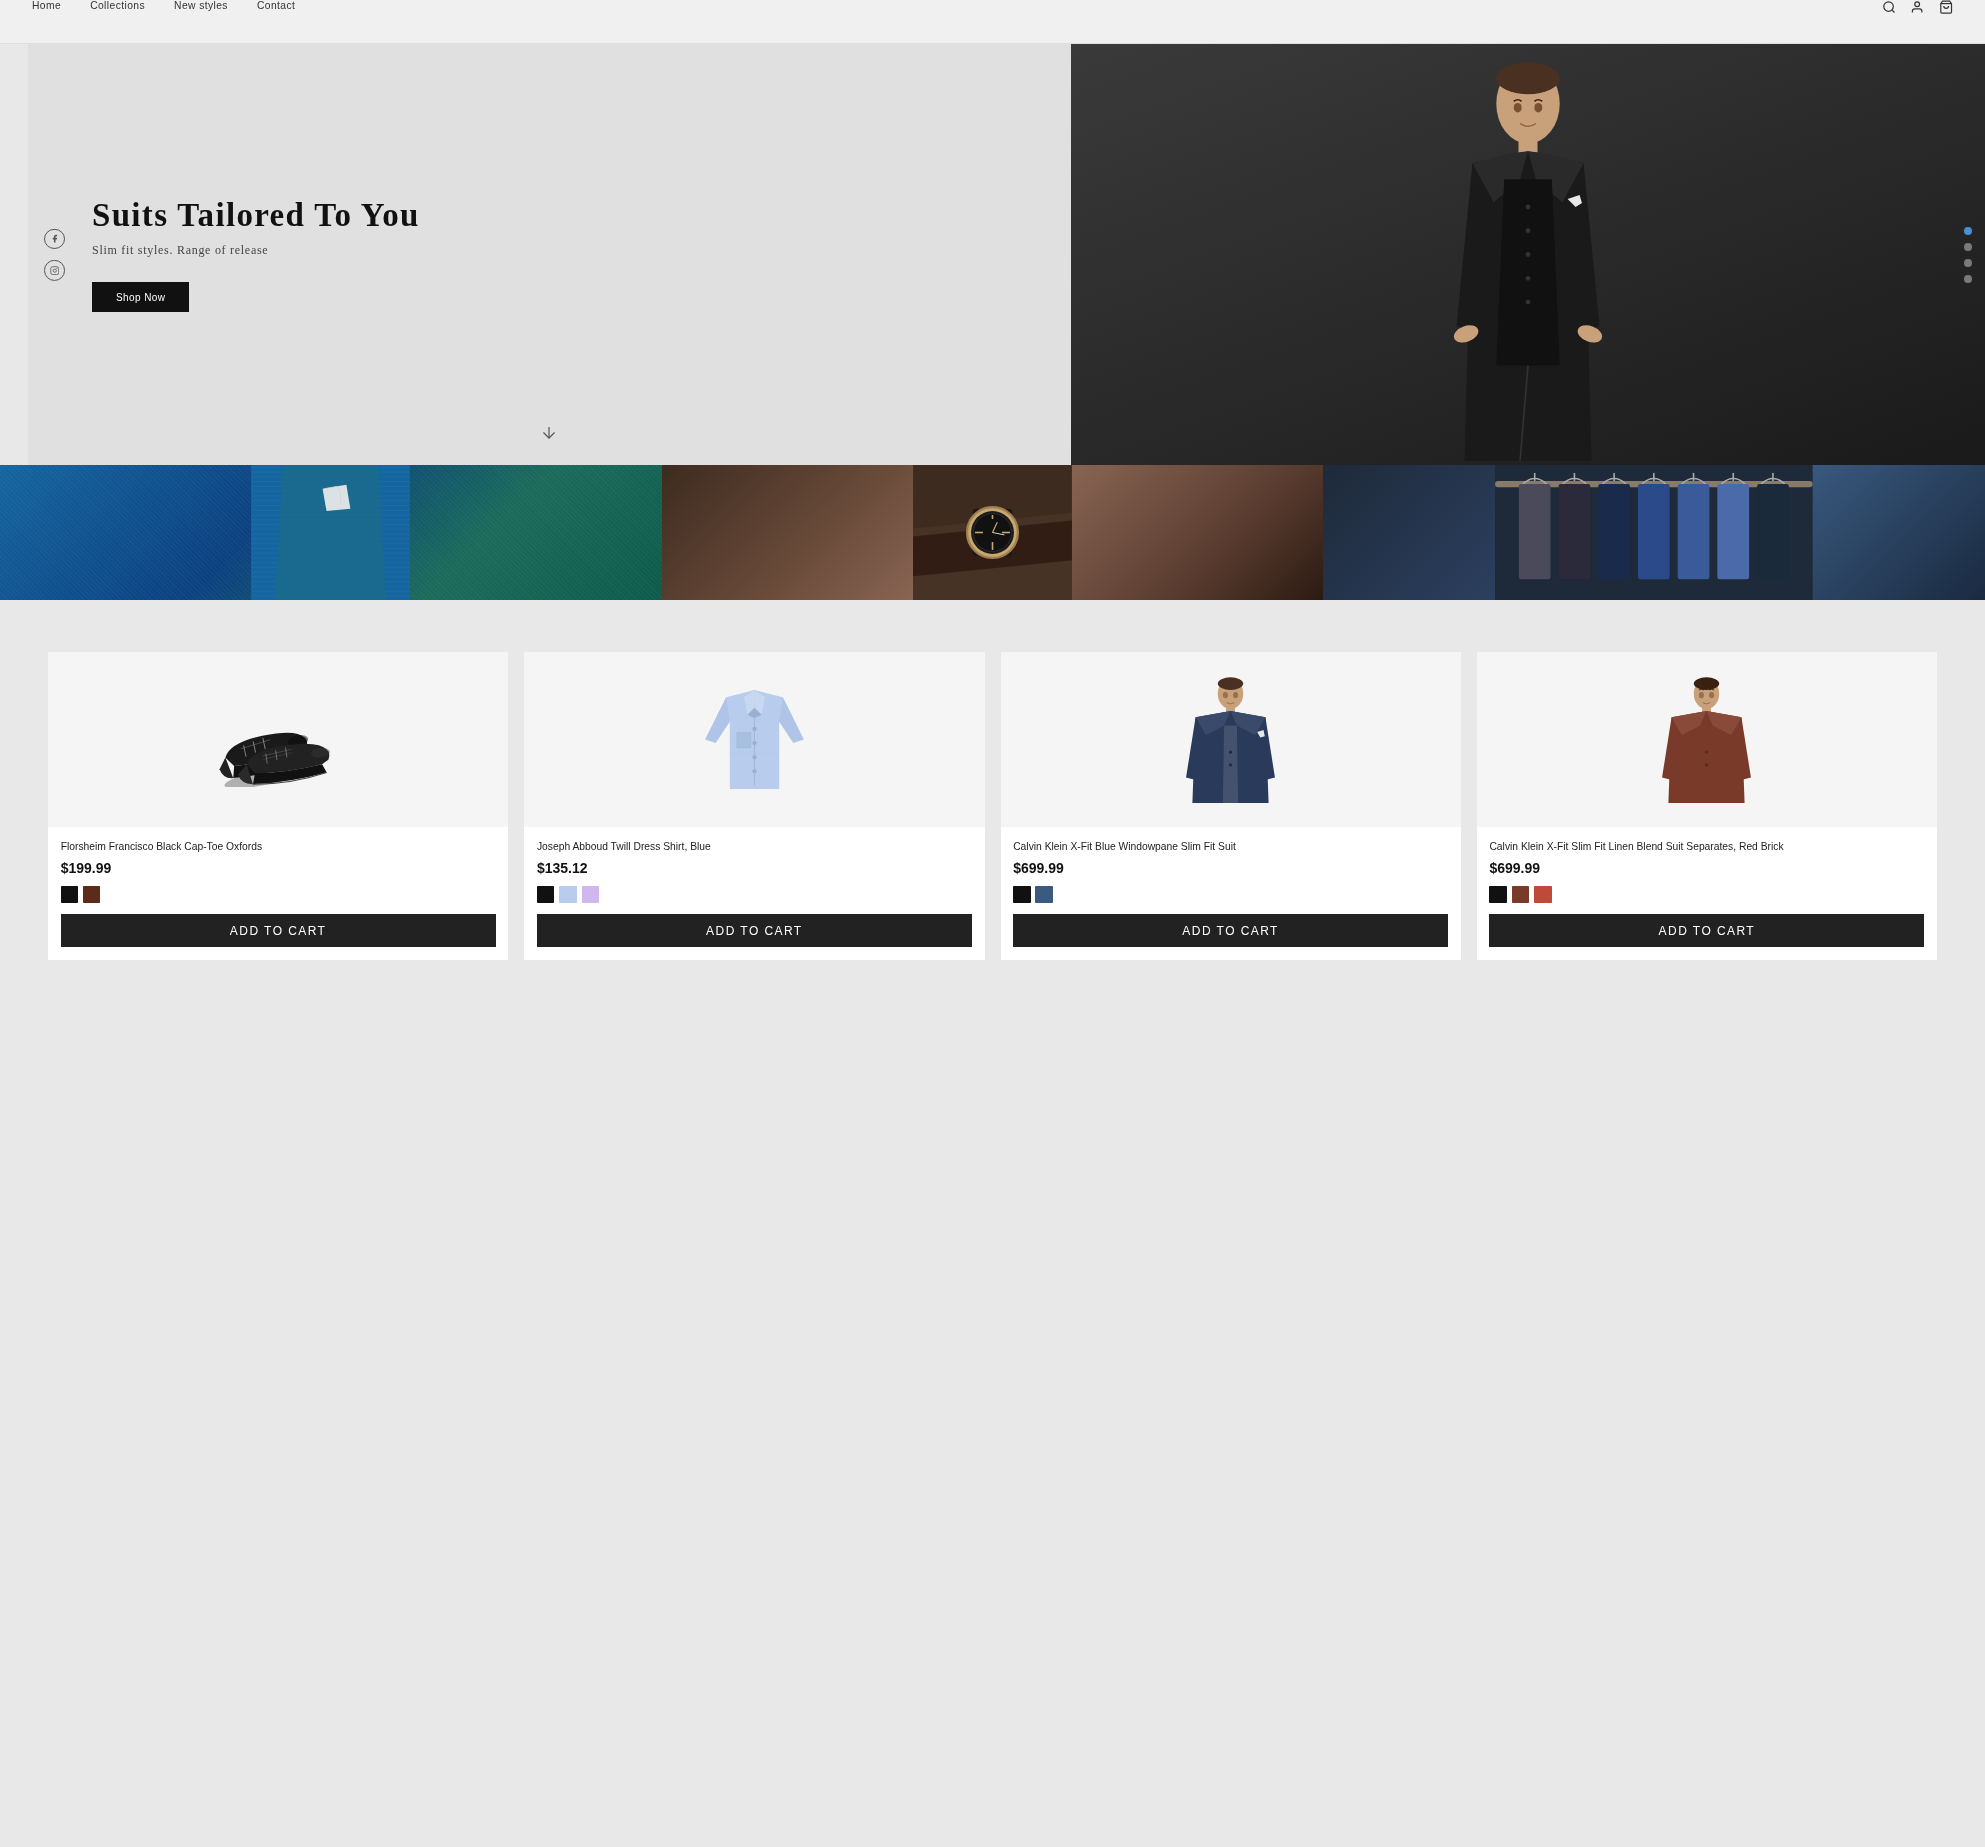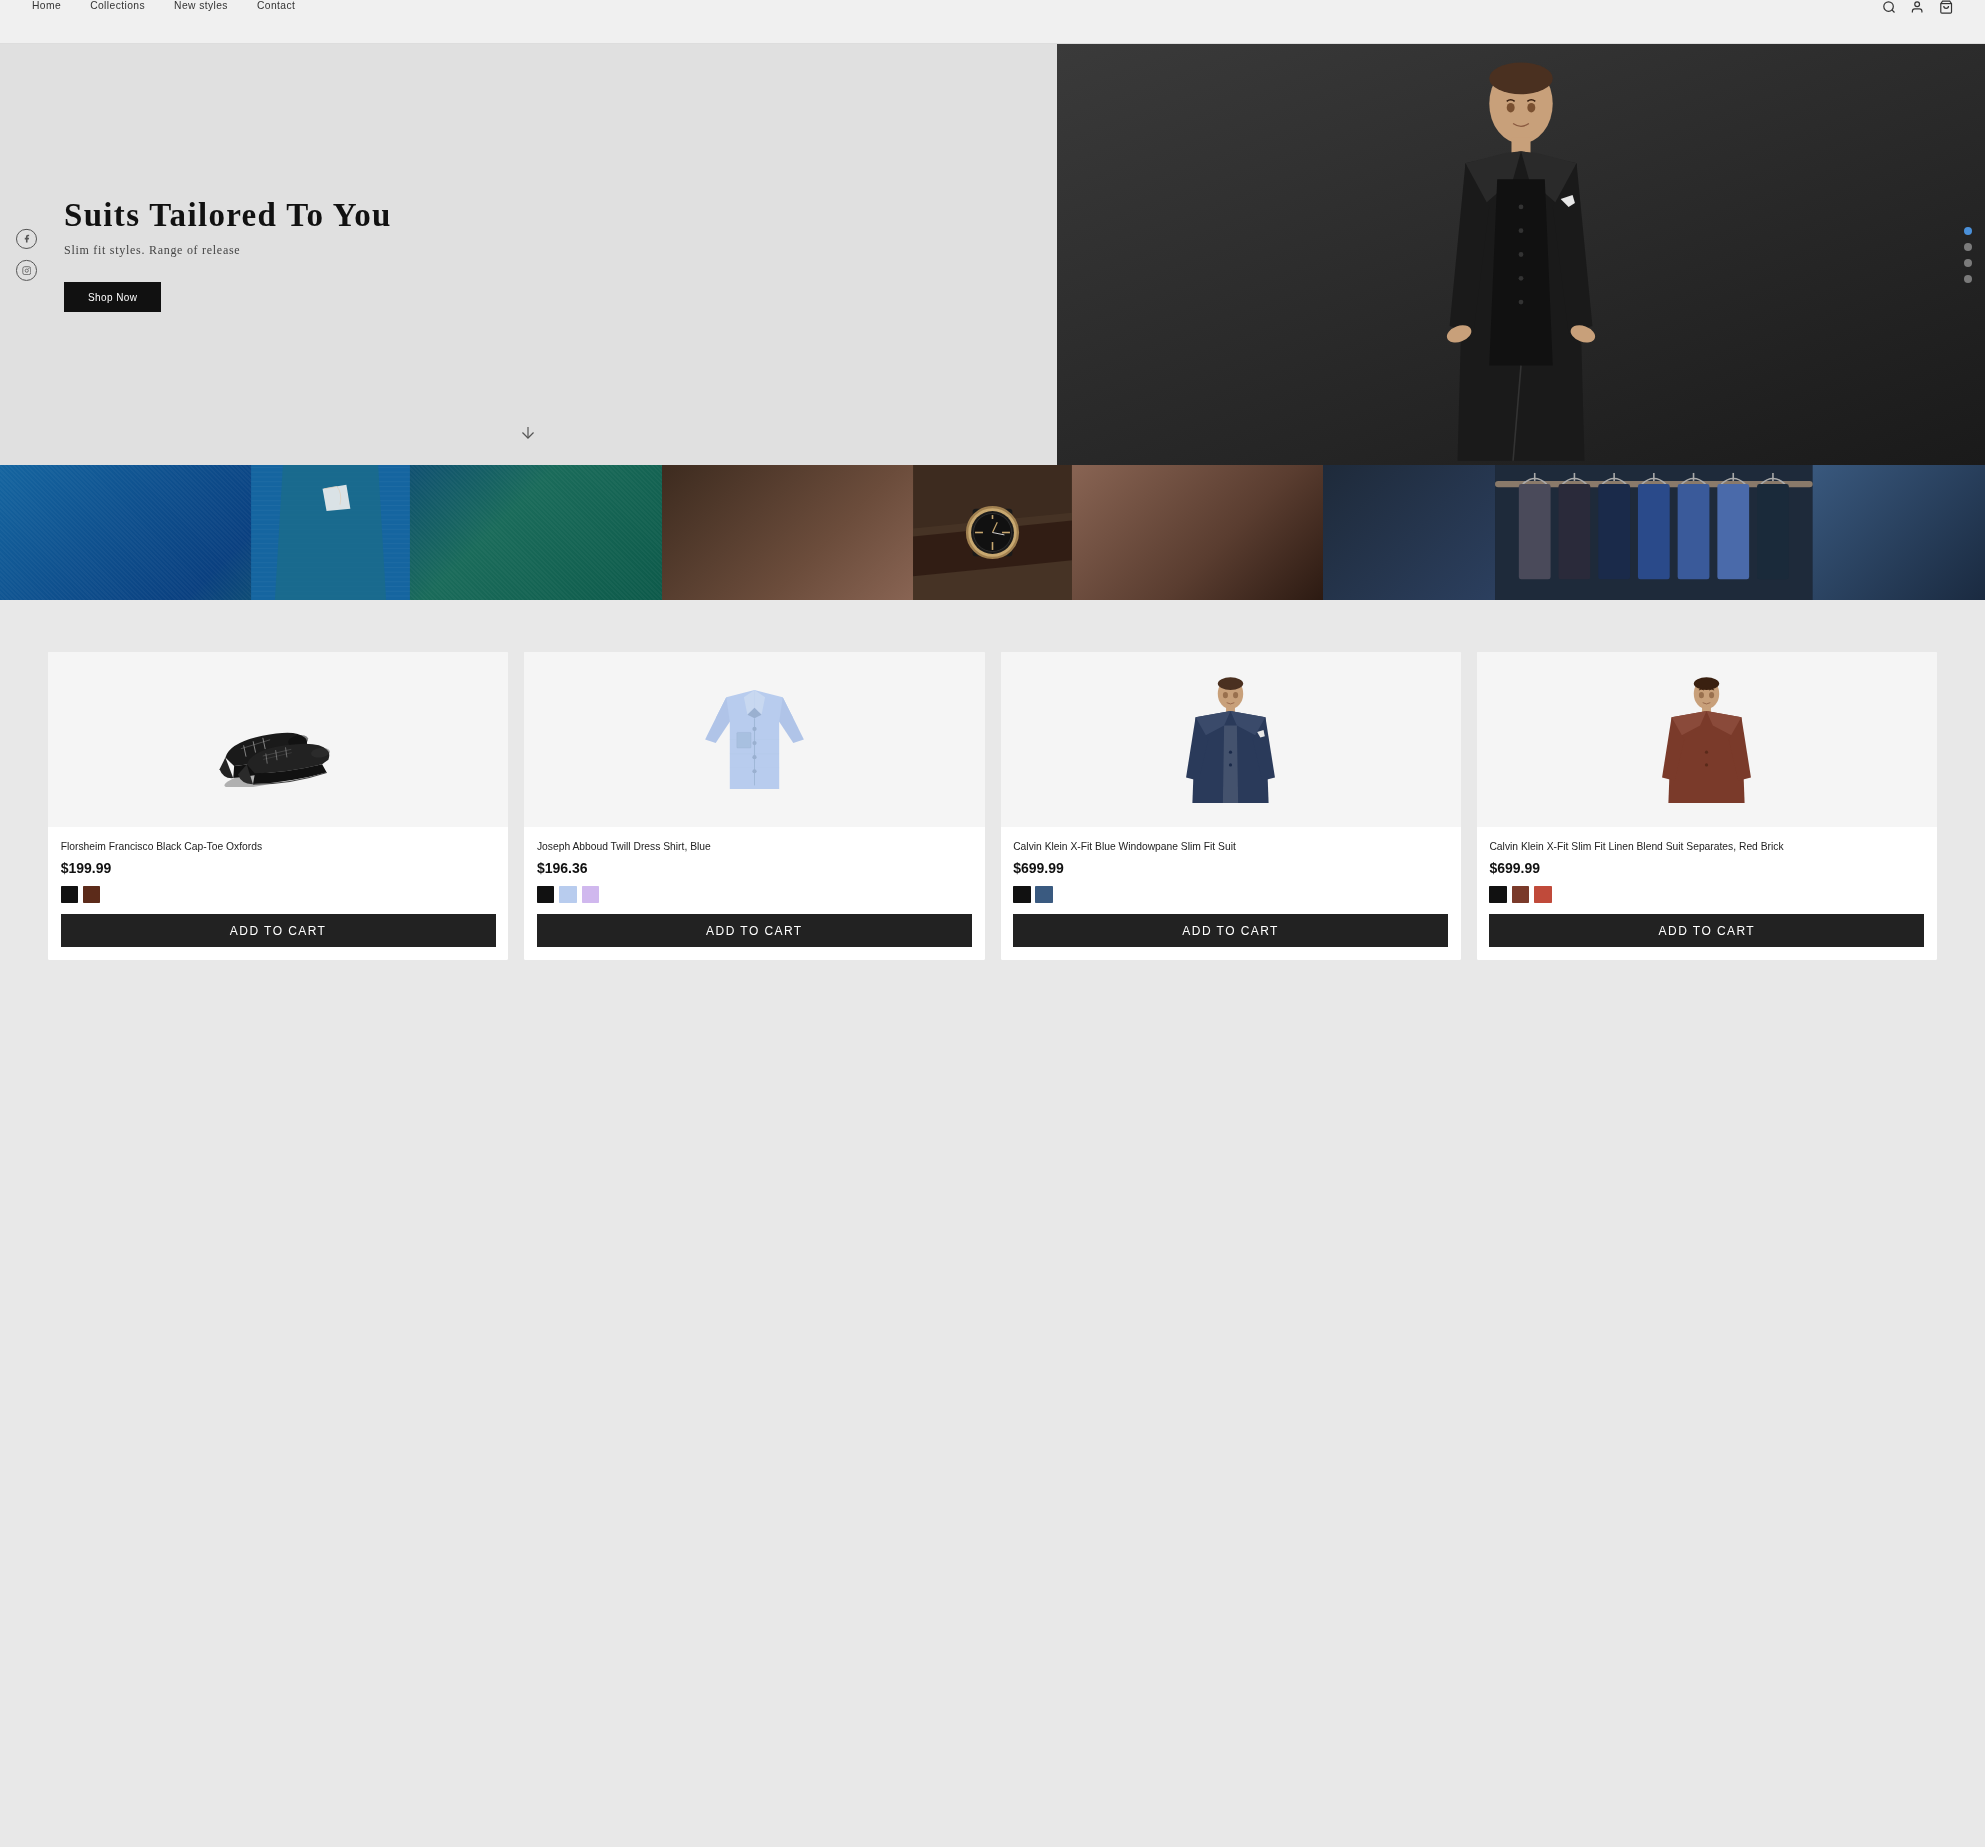--- a/index.html
+++ b/index.html
@@ -33,20 +33,21 @@
       flex: 1;
     }
     .nav-brand span { color: #111; }
     .nav-right { display: flex; gap: 14.3px; align-items: center; }
     .nav-icon { font-size: 14.3px; cursor: pointer; color: #333; }
 
     
     .hero {
       display: flex;
       height: 421px;
+      padding-left: 28px;
     }
     .hero-left {
       flex: 1;
       background: #e0e0e0;
       display: flex;
       flex-direction: column;
       justify-content: center;
       padding: 48px 64px;
       position: relative;
     }
@@ -526,21 +527,21 @@
 
           <rect x="65" y="80" width="20" height="22" rx="1" fill="#a8c0e0" stroke="#9ab0d0" stroke-width="0.5"></rect>
 
           <line x1="55" y1="90" x2="125" y2="90" stroke="#aac0de" stroke-width="0.5" opacity="0.4"></line>
           <line x1="55" y1="110" x2="125" y2="110" stroke="#aac0de" stroke-width="0.5" opacity="0.4"></line>
           <line x1="55" y1="130" x2="125" y2="130" stroke="#aac0de" stroke-width="0.5" opacity="0.4"></line>
         </svg>
       </div>
       <div class="product-info">
         <div class="product-name">Joseph Abboud Twill Dress Shirt, Blue</div>
-        <div class="product-price">$196.36</div>
+        <div class="product-price">$135.12</div>
         <div class="color-swatches">
           <div class="swatch" style="background:#111111;"></div>
           <div class="swatch" style="background:#b8ccee;"></div>
           <div class="swatch" style="background:#d0b8ee;"></div>
         </div>
         <button class="add-to-cart-btn">Add to Cart</button>
       </div>
     </div>
 
     <div class="product-card">

